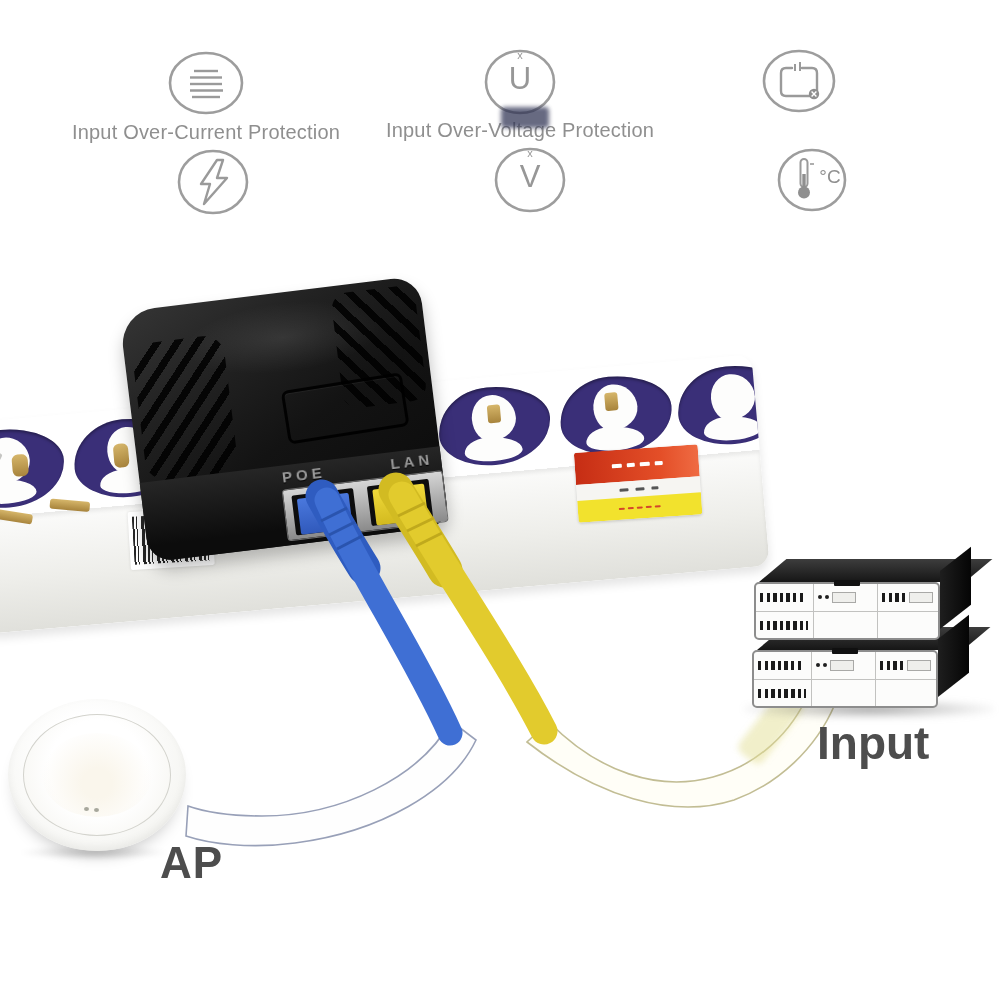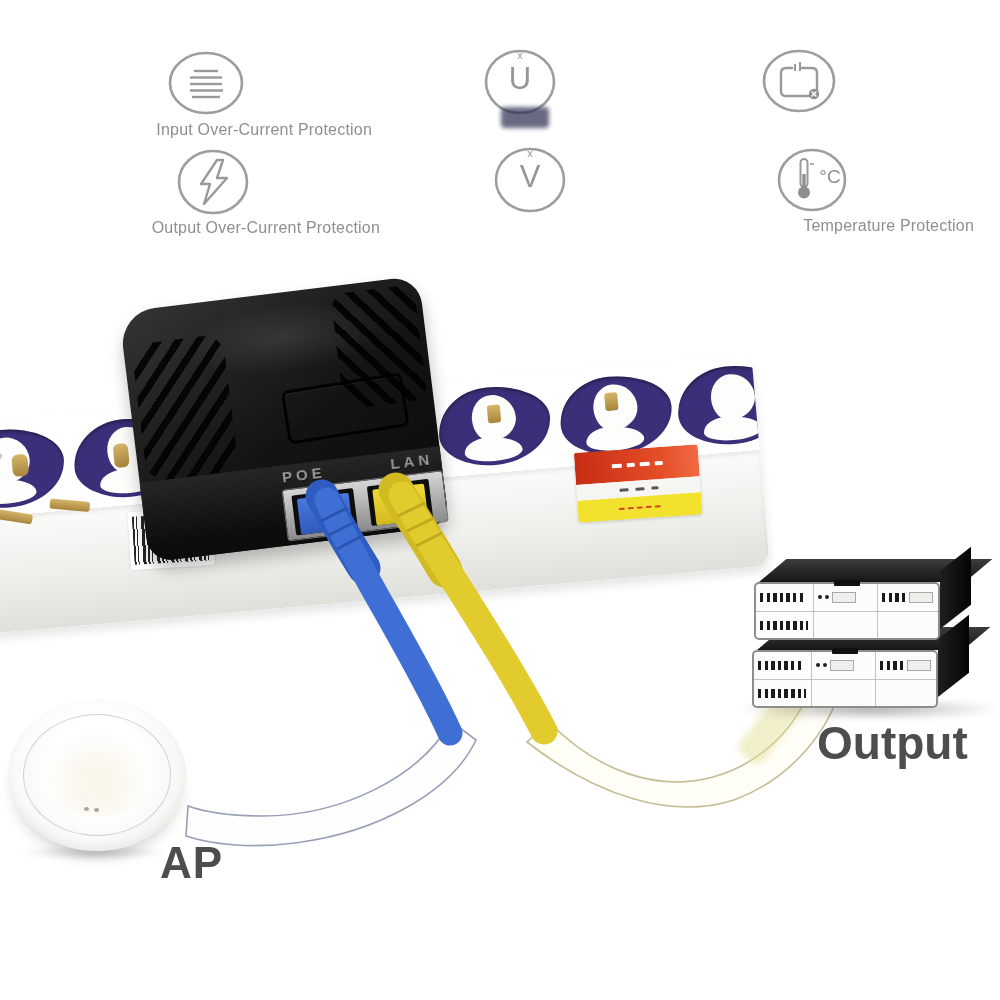--- a/index.html
+++ b/index.html
@@ -3,21 +3,21 @@
 <meta charset="utf-8">
 <style>
   html,body{margin:0;padding:0;background:#ffffff;}
   body{width:1000px;height:1000px;position:relative;overflow:hidden;
        font-family:"Liberation Sans", sans-serif;}
   .abs{position:absolute;}
 
   
   .feature{position:absolute;text-align:center;color:#8f8f8f;}
   .feature .ic{position:relative;width:80px;height:68px;margin:0 auto;}
-  .feature .lbl{display:block;margin-top:3px;font-size:16px;letter-spacing:.2px;color:#8f8f8f;text-align:right;}
+  .feature .lbl{display:block;margin-top:3px;font-size:20px;letter-spacing:.2px;color:#8f8f8f;}
   .glyph{position:absolute;left:0;width:100%;text-align:center;color:#979797;}
   .glyph-main{top:13px;font-size:31px;font-weight:400;}
   .glyph-x{top:1px;font-size:11px;}
   .glyph-temp{top:20px;left:18px;font-size:19px;color:#8f8f8f;}
   .smudge{left:501px;top:107px;width:48px;height:21px;background:#2d3152;opacity:.72;
           border-radius:4px;filter:blur(2px);}
 
   
   .strip{left:-22px;top:388px;width:784px;height:212px;transform:rotate(-5deg);
          background:linear-gradient(180deg,#fdfdfc 0%,#f8f8f6 45%,#ececе8 100%);
@@ -147,20 +147,21 @@
 </div>
 
 <div class="feature" style="left:354px;top:48px;width:332px;">
   <div class="ic">
     <svg width="80" height="68" viewBox="0 0 80 68">
       <ellipse cx="40" cy="34" rx="34" ry="31" fill="none" stroke="#9d9d9d" stroke-width="2.6"></ellipse>
     </svg>
     <span class="glyph glyph-x">x</span>
     <span class="glyph glyph-main">U</span>
   </div>
+  <span class="lbl">Input Over-Voltage Protection</span>
 </div>
 
 <div class="feature" style="left:640px;top:48px;width:318px;">
   <div class="ic">
     <svg width="80" height="68" viewBox="0 0 80 68">
       <ellipse cx="40" cy="33" rx="35" ry="30" fill="none" stroke="#9d9d9d" stroke-width="2.6"></ellipse>
       <path d="M33,20 H27 Q22,20 22,25 V43 Q22,48 27,48 H53 Q58,48 58,43 V25 Q58,20 53,20 H43" fill="none" stroke="#9a9a9a" stroke-width="2.4" stroke-linecap="round"></path>
       <line x1="36" y1="16" x2="36" y2="23" stroke="#9a9a9a" stroke-width="2"></line>
       <line x1="41" y1="14" x2="41" y2="23" stroke="#9a9a9a" stroke-width="2"></line>
       <circle cx="55" cy="46" r="5.2" fill="#8f8f8f"></circle>
@@ -169,21 +170,20 @@
   </div>
 </div>
 
 <div class="feature" style="left:46px;top:148px;width:334px;">
   <div class="ic">
     <svg width="80" height="68" viewBox="0 0 80 68">
       <ellipse cx="40" cy="34" rx="34" ry="31" fill="none" stroke="#9d9d9d" stroke-width="2.6"></ellipse>
       <path d="M44,12 L28,36 H37 L31,56 L54,30 H44 L50,12 Z" fill="none" stroke="#9a9a9a" stroke-width="2.4" stroke-linejoin="round"></path>
     </svg>
   </div>
-  <span class="lbl">Output Over-Current Protection</span>
 </div>
 
 <div class="feature" style="left:364px;top:146px;width:332px;">
   <div class="ic">
     <svg width="80" height="68" viewBox="0 0 80 68">
       <ellipse cx="40" cy="34" rx="34" ry="31" fill="none" stroke="#9d9d9d" stroke-width="2.6"></ellipse>
     </svg>
     <span class="glyph glyph-x">x</span>
     <span class="glyph glyph-main">V</span>
   </div>
@@ -193,21 +193,20 @@
   <div class="ic">
     <svg width="80" height="68" viewBox="0 0 80 68">
       <ellipse cx="40" cy="34" rx="33" ry="30" fill="none" stroke="#9d9d9d" stroke-width="2.6"></ellipse>
       <rect x="28.5" y="13" width="7" height="28" rx="3.5" fill="none" stroke="#9a9a9a" stroke-width="2"></rect>
       <line x1="32" y1="28" x2="32" y2="42" stroke="#8f8f8f" stroke-width="3.4"></line>
       <circle cx="32" cy="46.5" r="6" fill="#8f8f8f"></circle>
       <line x1="38" y1="18" x2="42" y2="18" stroke="#9a9a9a" stroke-width="1.6"></line>
     </svg>
     <span class="glyph glyph-temp">°C</span>
   </div>
-  <span class="lbl">Temperature Protection</span>
 </div>
 
 <div class="abs smudge"></div>
 
 <div class="abs strip">
   <div class="strip-front"></div>
   <div class="outlet" style="left:-22px;">
       <div class="w1"></div>
       <div class="w2"></div>
     <div class="pin" style="left:60px;top:26px;width:16px;height:22px;border-radius:6px;"></div>
@@ -378,13 +377,13 @@
       <div class="blk b1">
           <div class="ports p3"></div>
         </div>
       <div class="blk b2"></div>
         <div class="blk b3"></div>
     </div>
   </div>
 </div>
 
 <div class="endpoint lbl-ap">AP</div>
-<div class="endpoint lbl-switch">Output</div>
+<div class="endpoint lbl-switch">Input</div>
 
 </body></html>

